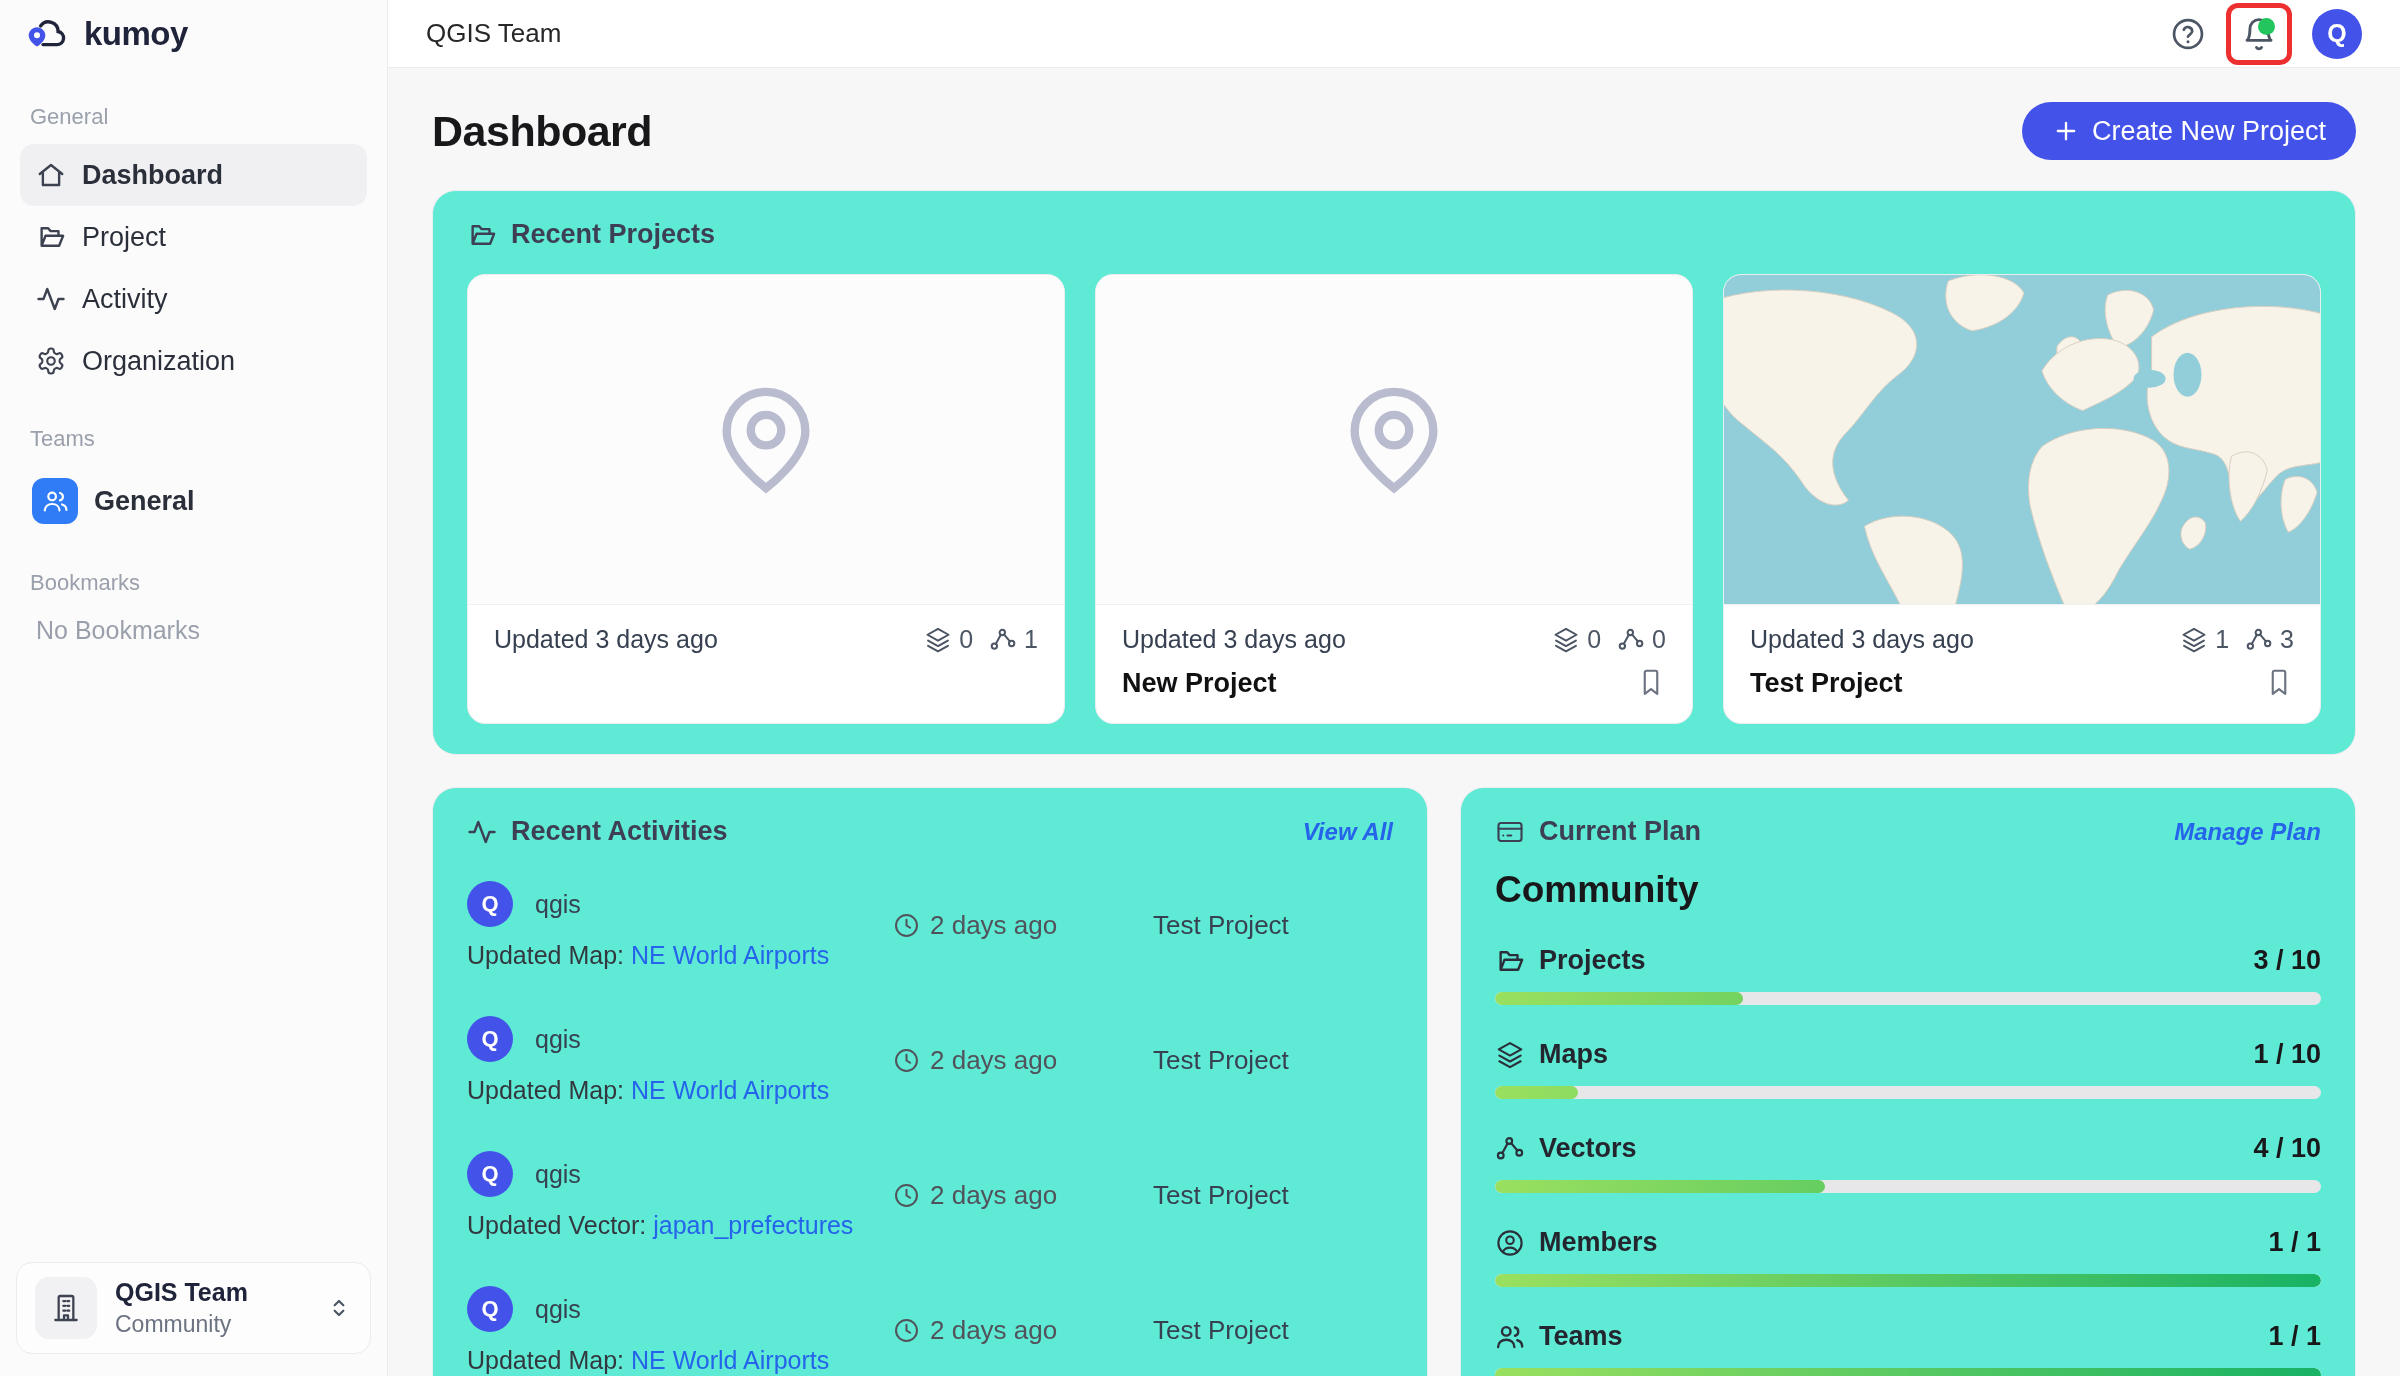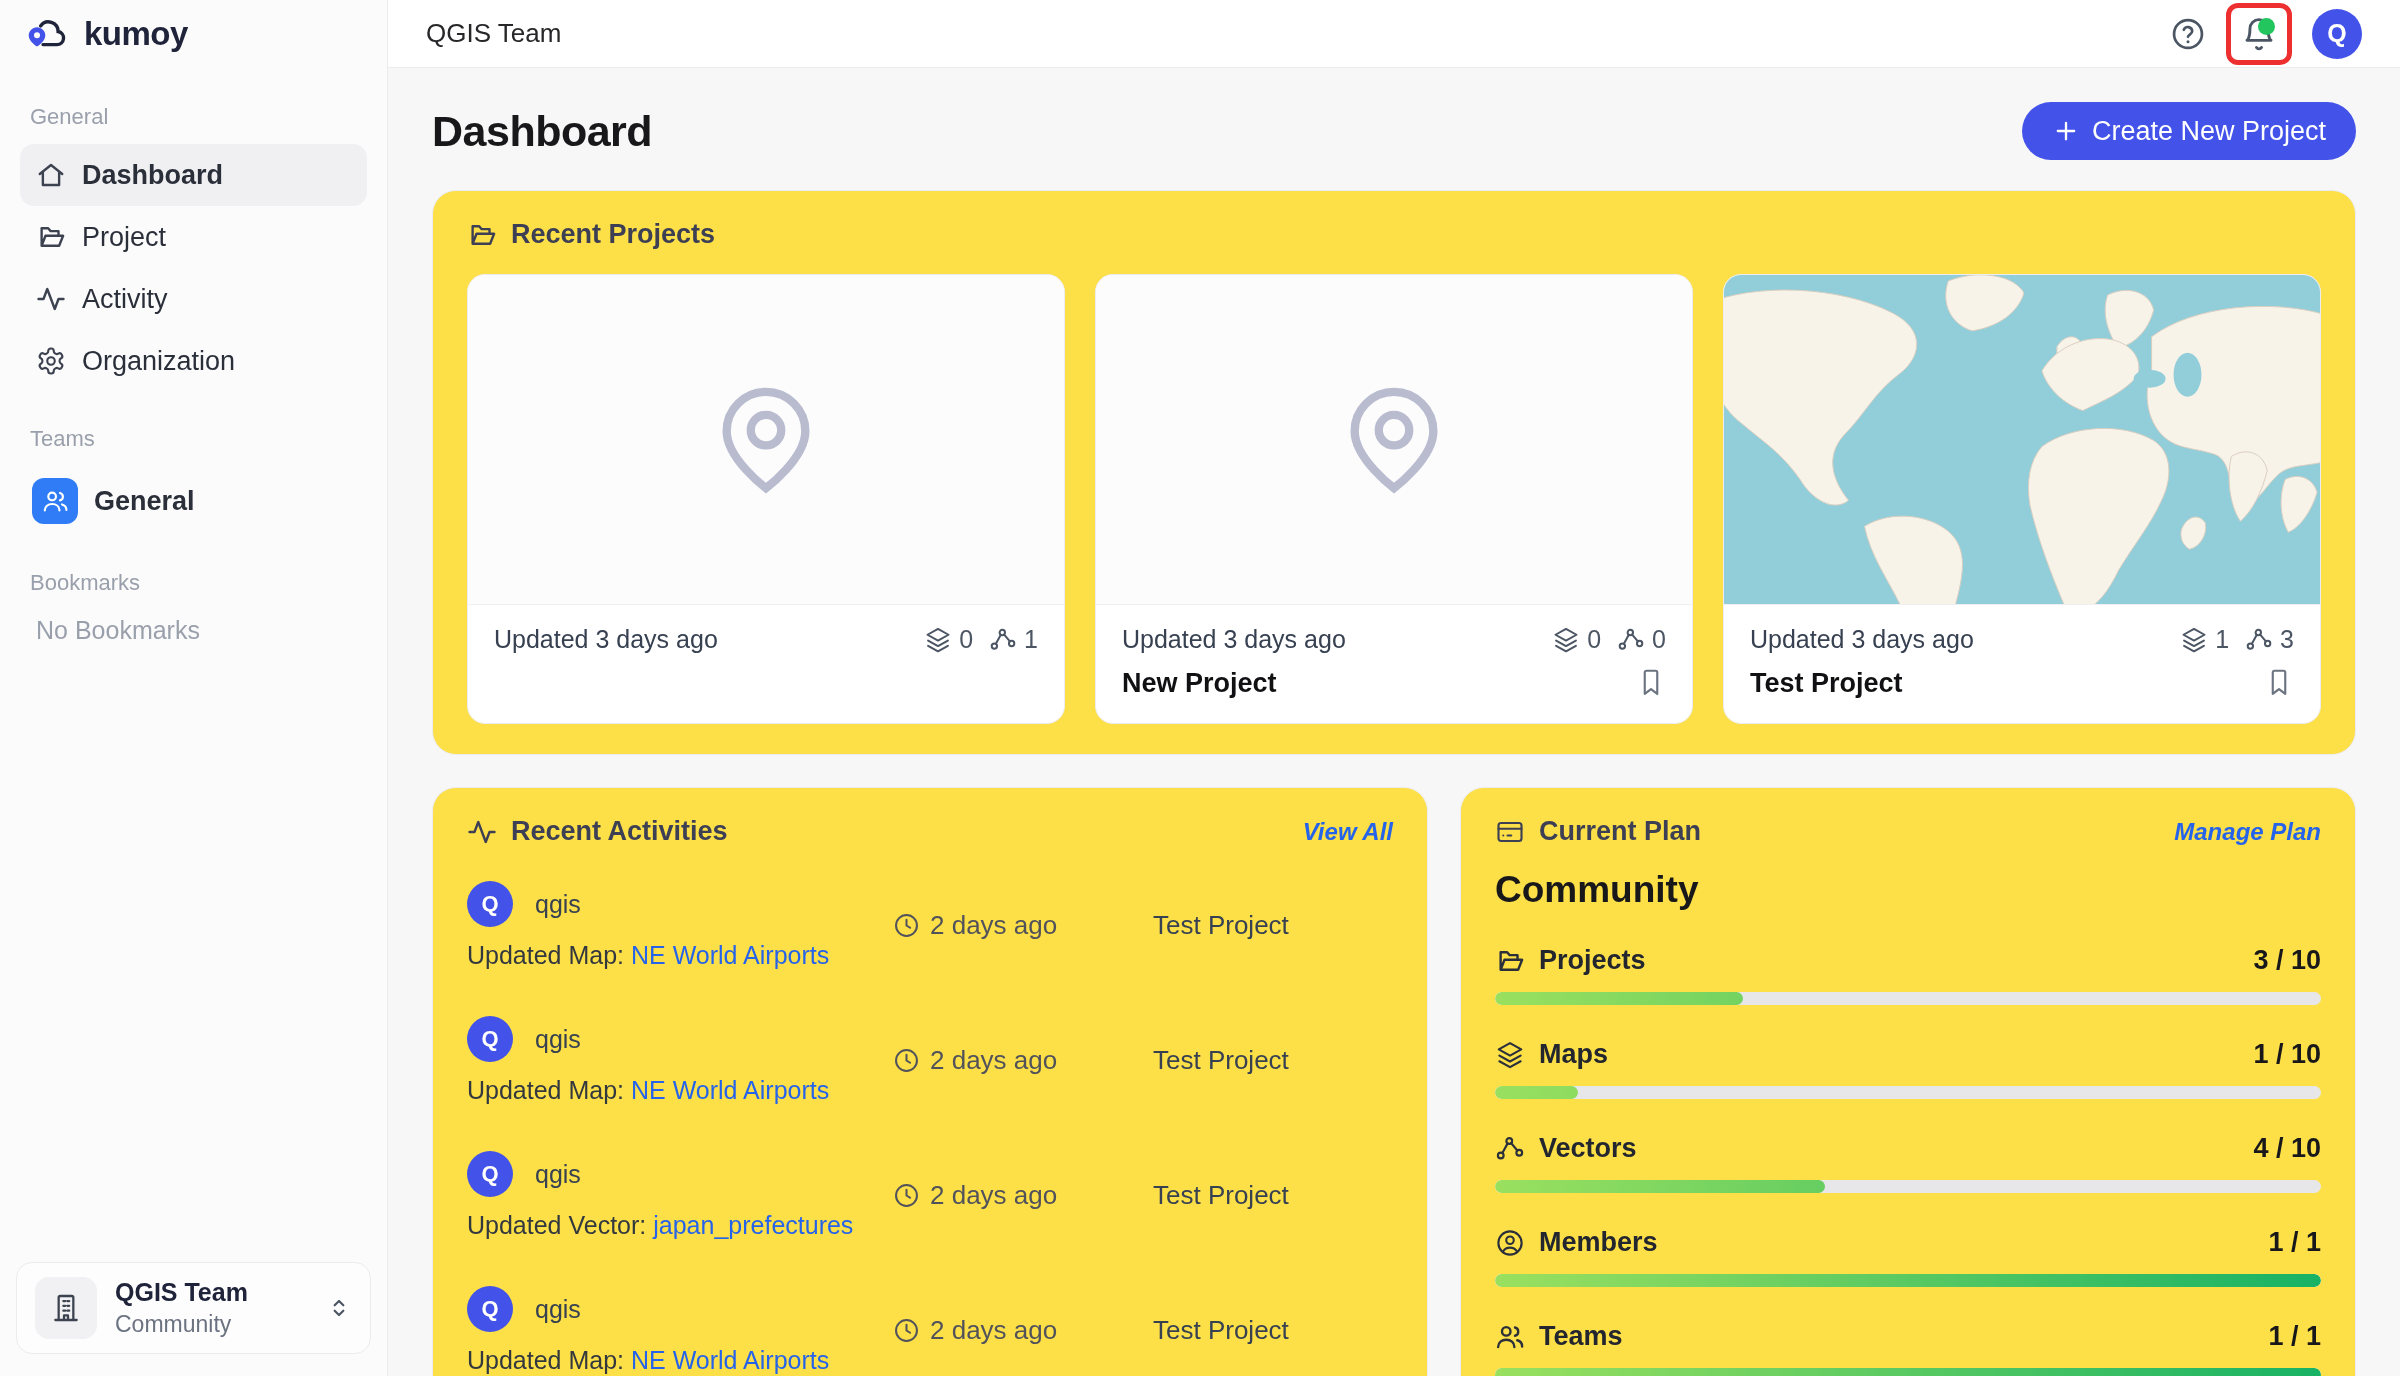--- a/index.html
+++ b/index.html
@@ -72,21 +72,21 @@
   
   .main { position:absolute; left:388px; right:0; top:68px; bottom:0; padding:34px 44px; overflow:hidden; }
   .page-header { display:flex; align-items:center; justify-content:space-between; margin-bottom:30px; }
   .page-title { font-size:43px; font-weight:800; color:#18181b; letter-spacing:-0.5px; }
   .primary-btn {
     display:flex; align-items:center; gap:12px; height:58px; padding:0 30px;
     background:var(--accent,#4353e9); color:#fff; font-size:27px; border:none; border-radius:29px; cursor:pointer;
     font-family:inherit;
   }
 
-  .card { background:#fde047; border:1px solid #ececf0; border-radius:24px; }
+  .card { background:#5eead4; border:1px solid #ececf0; border-radius:24px; }
   .card-head { display:flex; align-items:center; gap:14px; font-size:27px; font-weight:600; color:#3d3f54; }
   .card-head .icon { color:#3d3f54; }
   .link { margin-left:auto; font-size:24px; color:var(--link,#2563eb); text-decoration:none; cursor:pointer;font-style:italic; }
 
   .projects-card { padding:28px 34px 30px; }
   .project-grid { display:grid; grid-template-columns:repeat(3,1fr); gap:30px; margin-top:24px; }
   .project-card { border:1px solid #ececf0; border-radius:18px; overflow:hidden; background:#fff; cursor:pointer; }
   .thumb { height:330px; background:#fcfcfd; border-bottom:1px solid #f0f0f2; display:flex; align-items:center; justify-content:center; color:#b9bccf; }
   .thumb.map { padding:0; }
   .thumb.map svg { width:100%; height:100%; }

